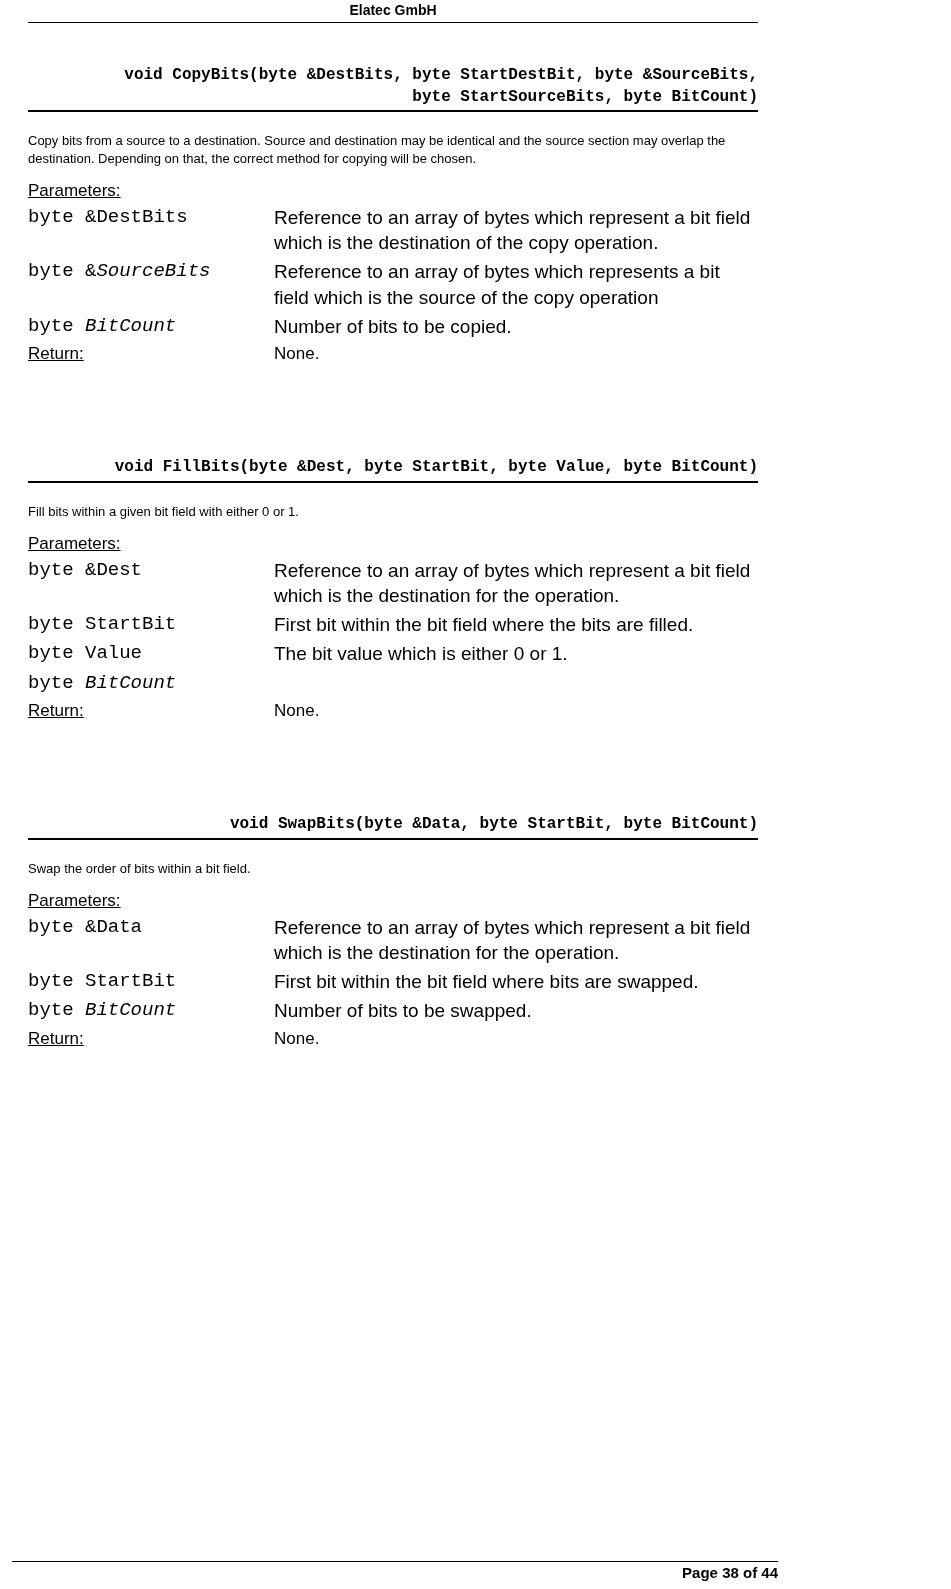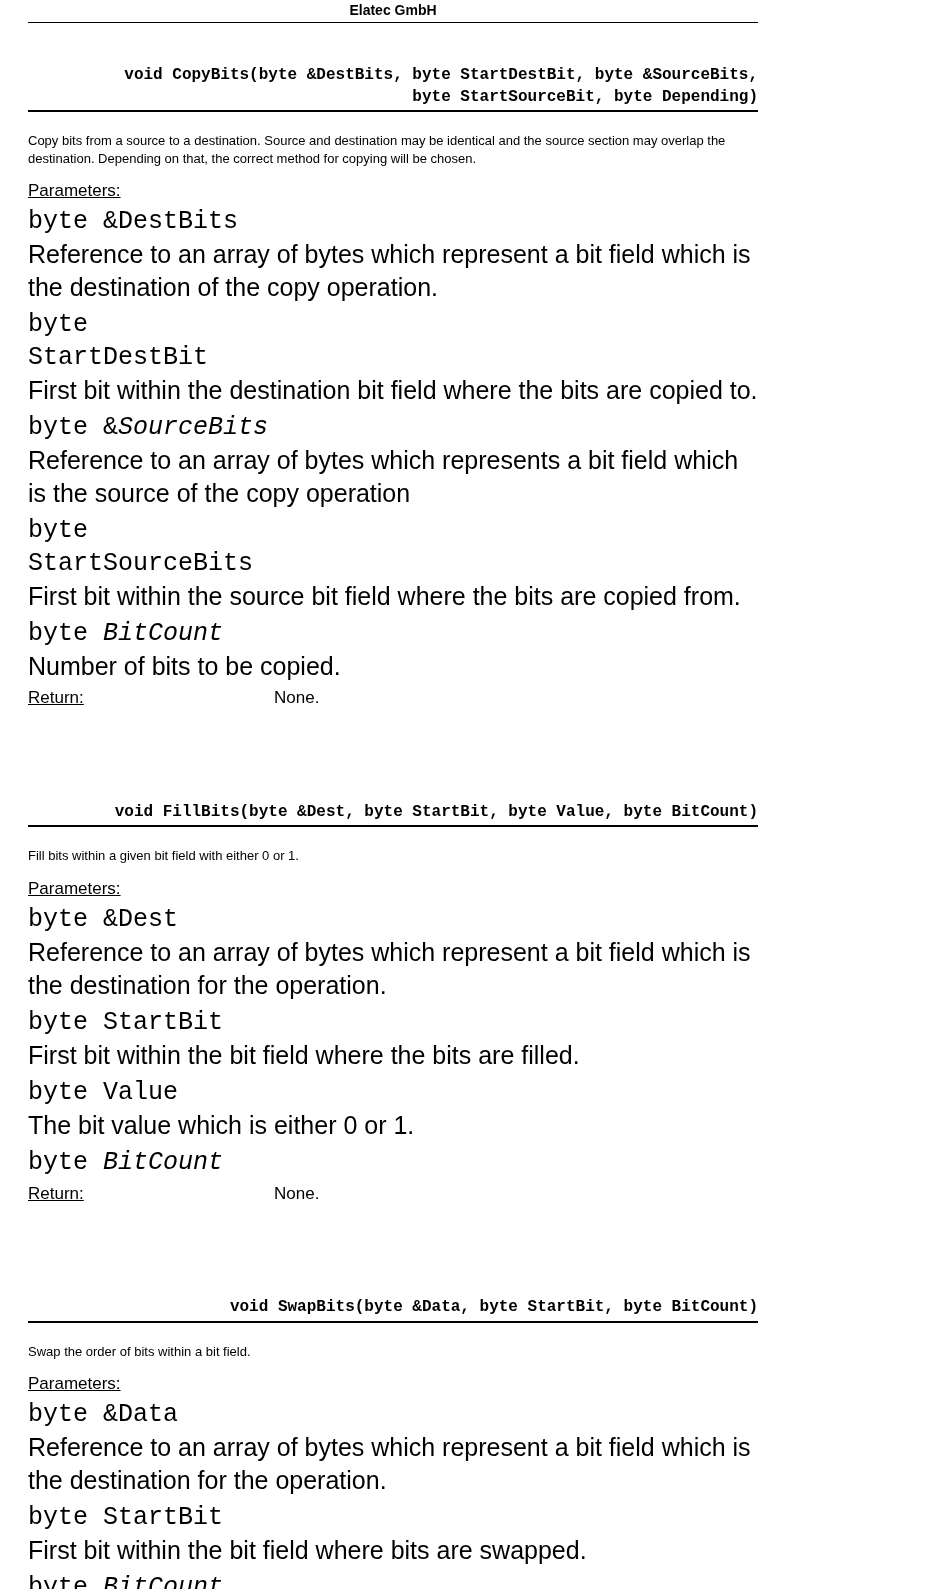--- a/index.html
+++ b/index.html
@@ -45,24 +45,23 @@
     line-height: 1.35;
     margin-bottom: 14px;
   }
   .params-label, .return-label {
     font-size: 17px;
     text-decoration: underline;
     margin-bottom: 4px;
   }
   .param-row {
     display: flex;
-    font-size: 25px;
+    font-size: 19px;
     line-height: 1.32;
     margin-bottom: 4px;
-    flex-direction: column;
   }
   .param-name {
     width: 246px;
     flex-shrink: 0;
     font-family: "Courier New", Courier, monospace;
   }
   .param-name .ital { font-style: italic; }
   .param-desc {
     flex: 1;
   }
@@ -95,40 +94,32 @@
 <body>
 
 <div class="page">
 
   <div class="header">Elatec GmbH</div>
 
   <div class="content">
 
     <div class="func-sig">
       <span>void CopyBits(byte &amp;DestBits, byte StartDestBit, byte &amp;SourceBits,</span>
-      <span class="indent">byte StartSourceBit, byte Depending)</span>
+      <span class="indent">byte StartSourceBits, byte BitCount)</span>
     </div>
     <div class="desc">Copy bits from a source to a destination. Source and destination may be identical and the source section may overlap the destination. Depending on that, the correct method for copying will be chosen.</div>
     <div class="params-label">Parameters:</div>
 
     <div class="param-row">
       <div class="param-name"><span>byte &amp;DestBits</span><span class="ital"></span></div>
       <div class="param-desc">Reference to an array of bytes which represent a bit field which is the destination of the copy operation.</div>
     </div>
     <div class="param-row">
-      <div class="param-name"><span>byte StartDestBit</span><span class="ital"></span></div>
-      <div class="param-desc">First bit within the destination bit field where the bits are copied to.</div>
-    </div>
-    <div class="param-row">
       <div class="param-name"><span>byte &amp;</span><span class="ital">SourceBits</span></div>
       <div class="param-desc">Reference to an array of bytes which represents a bit field which is the source of the copy operation</div>
-    </div>
-    <div class="param-row">
-      <div class="param-name"><span>byte StartSourceBits</span><span class="ital"></span></div>
-      <div class="param-desc">First bit within the source bit field where the bits are copied from.</div>
     </div>
     <div class="param-row">
       <div class="param-name"><span>byte </span><span class="ital">BitCount</span></div>
       <div class="param-desc">Number of bits to be copied.</div>
     </div>
     <div class="return-row">
       <div class="return-label-inline">Return:</div>
       <div>None.</div>
     </div>
 

